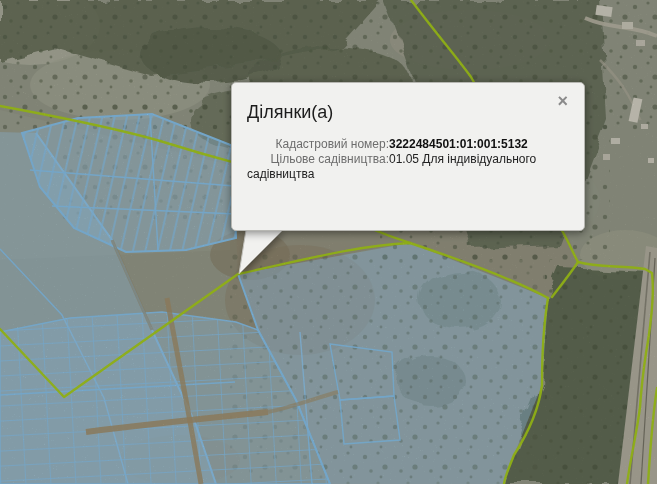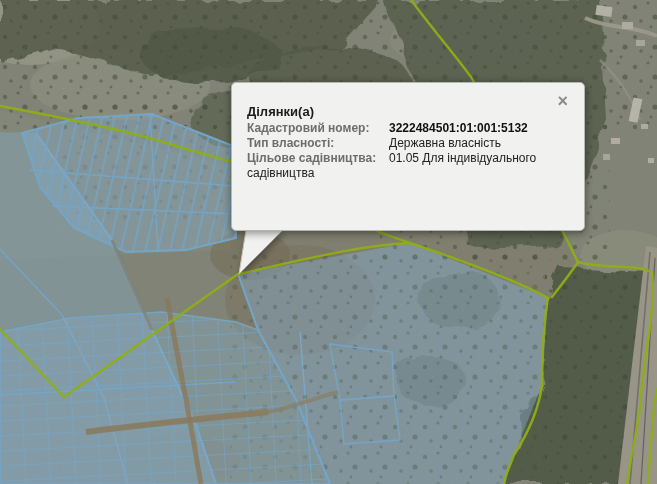--- a/index.html
+++ b/index.html
@@ -7,24 +7,24 @@
   #screen{position:relative;width:657px;height:484px;overflow:hidden;background:#999d8c;}
   svg.map{position:absolute;left:0;top:0;}
   .pl{stroke:var(--parcel-line);stroke-width:1.4;fill:none;opacity:.95;}
   .pl2{stroke:var(--parcel-line);stroke-width:2;fill:none;}
   .gl{stroke:var(--boundary-line);stroke-width:2.4;fill:none;stroke-linecap:round;stroke-linejoin:round;opacity:.95;}
   .road{stroke:#a5916c;fill:none;}
 
   .popup{position:absolute;left:231px;top:82px;width:354px;height:149px;box-sizing:border-box;
     background:var(--popup-bg);border:1px solid #b7b7b2;border-radius:5px;
     box-shadow:0 2px 9px rgba(0,0,0,.45);z-index:10;padding:20px 15px 0 15px;}
-  .popup-title{font-size:13px;font-weight:700;color:var(--popup-title);line-height:18px;margin:0 0 0 0;}
+  .popup-title{font-size:18px;font-weight:400;color:var(--popup-title);line-height:18px;margin:0 0 16px 0;}
   .popup-rows{font-size:12px;line-height:15px;}
   .row{margin:0;}
-  .lbl{display:inline-block;width:142px;vertical-align:top;font-weight:700;color:var(--popup-label);}
+  .lbl{display:inline-block;width:142px;vertical-align:top;font-weight:400;color:var(--popup-label);text-align:right;}
   .val{color:var(--popup-value);}
   .val.strong{font-weight:700;color:#111;margin-top:20px;}
   .popup-close{position:absolute;top:11px;right:16px;font-size:18px;font-weight:700;line-height:14px;
     color:var(--close-icon);cursor:pointer;}
   svg.tail{position:absolute;left:235px;top:230px;z-index:9;filter:drop-shadow(2px 3px 3px rgba(0,0,0,.35));}
 </style>
 </head>
 <body>
 
 <div id="screen">
@@ -156,21 +156,18 @@
   </svg>
 
   <div class="popup">
     <div class="popup-close">×</div>
     <div class="popup-title">Ділянки(а)</div>
     <div class="popup-rows">
       <div class="row">
         <span class="lbl">Кадастровий номер:</span><span class="val strong">3222484501:01:001:5132</span>
       </div>
       <div class="row">
-        <span class="lbl">Тип власності:</span><span class="val">Державна власність</span>
-      </div>
-      <div class="row">
         <span class="lbl">Цільове садівництва:</span><span class="val">01.05 Для індивідуального садівництва</span>
       </div>
     </div>
   </div>
 
 </div>
 
 </body></html>

